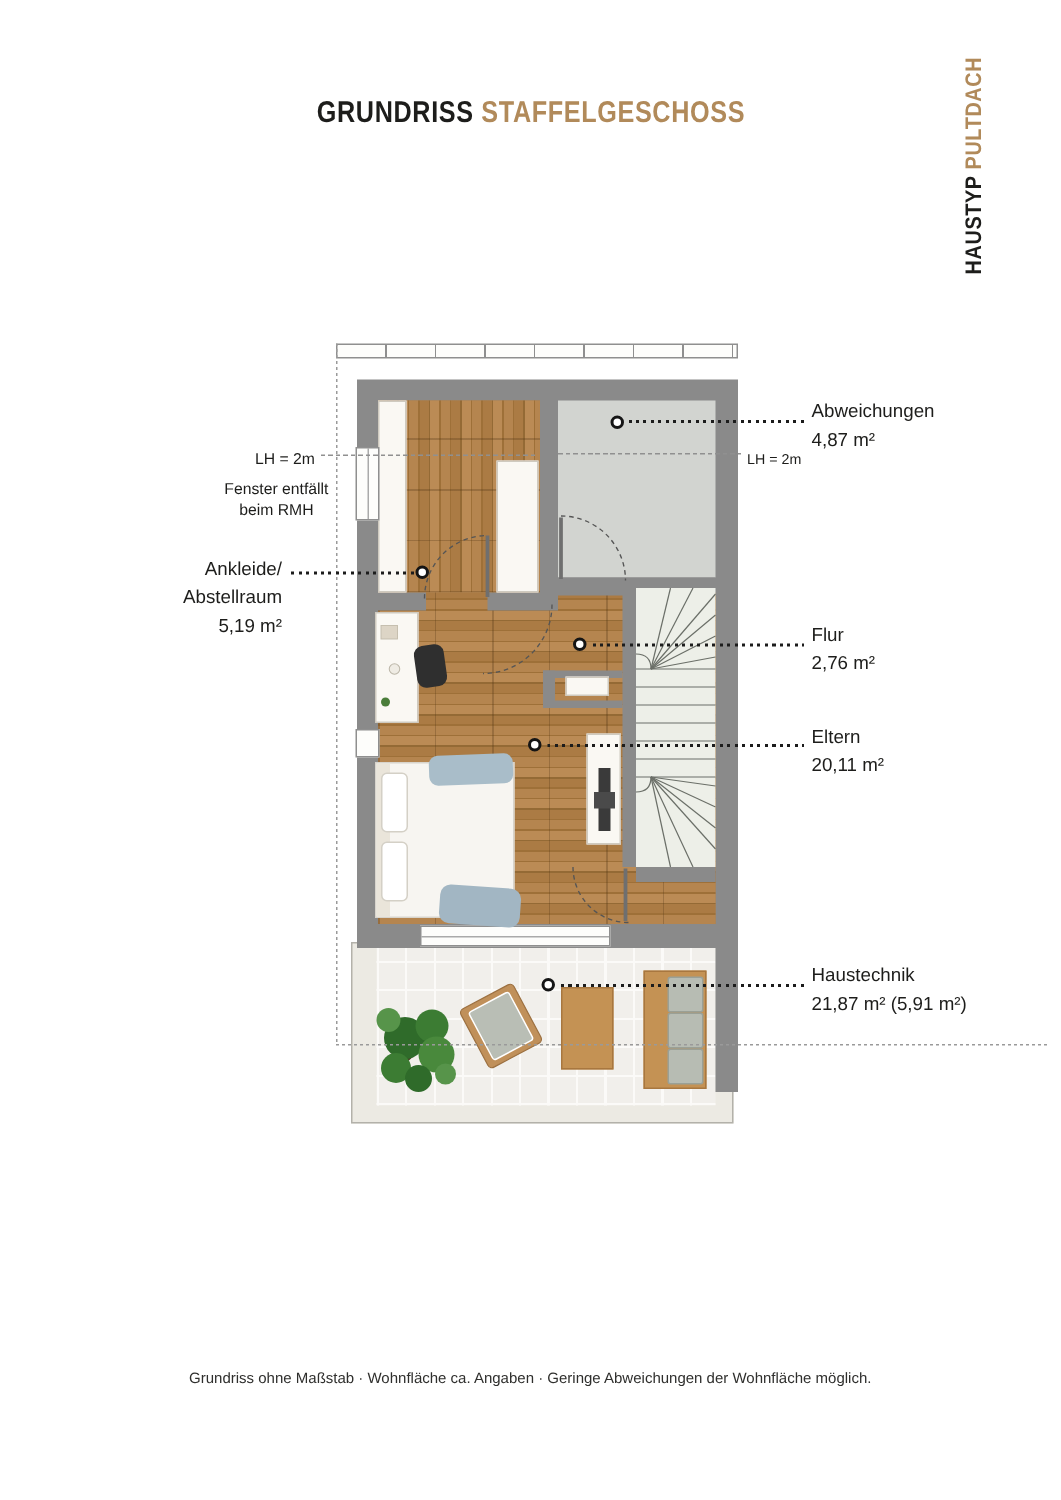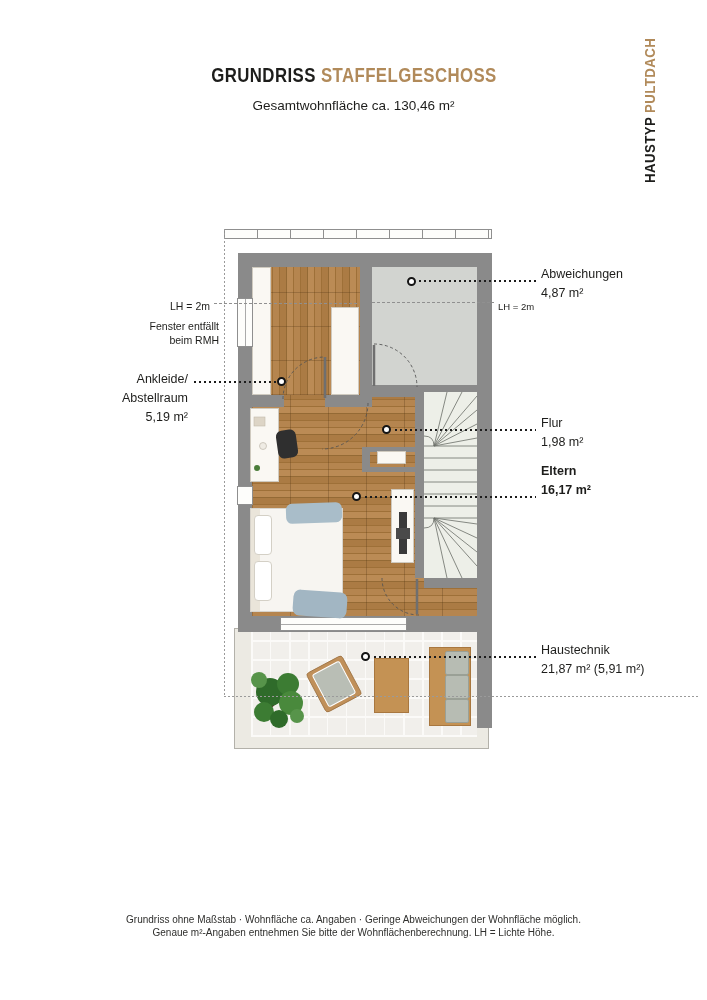--- a/index.html
+++ b/index.html
@@ -50,21 +50,20 @@
 
 <div id="page">
 
   <div class="title-wrap">
     <span class="title-inner">
       <span style="color:#1d1d1b;">GRUNDRISS</span>
       <span> </span>
       <span style="color:#b18a5a;">STAFFELGESCHOSS</span>
     </span>
   </div>
-  <div class="subtitle">Gesamtwohnfläche ca. 130,46 m²</div>
   <div class="side-label">
     <span style="color:#1d1d1b;">HAUSTYP</span>
     <span> </span>
     <span style="color:#b18a5a;">PULTDACH</span>
   </div>
 
   <div class="abs" style="left:224px;top:229px;width:268px;height:10px;background:#fdfdfb;border:1px solid #8f8f8f;box-sizing:border-box;
               background-image:repeating-linear-gradient(90deg,transparent 0 32px,#8f8f8f 32px 33px);"></div>
 
   <div class="abs" style="left:234px;top:628px;width:255px;height:121px;background:#eceae3;border:1px solid #b3b1aa;box-sizing:border-box;"></div>
@@ -192,38 +191,37 @@
   <div class="abs ring" style="left:382px;top:425px;"></div>
   <div class="abs ring" style="left:352px;top:492px;"></div>
   <div class="abs ring" style="left:361px;top:652px;"></div>
 
   <div class="lbl lbl-r" style="top:265px;">
     <div>Abweichungen</div>
       <div>4,87 m²</div>
   </div>
   <div class="lbl lbl-r" style="top:414px;">
     <div>Flur</div>
-      <div>1,98 m²</div>
-  </div>
-  <div class="lbl lbl-r" style="top:462px;font-weight:bold;">
+      <div>2,76 m²</div>
+  </div>
+  <div class="lbl lbl-r" style="top:482px;">
     <div>Eltern</div>
-      <div>16,17 m²</div>
+      <div>20,11 m²</div>
   </div>
   <div class="lbl lbl-r" style="top:641px;">
     <div>Haustechnik</div>
       <div>21,87 m² (5,91 m²)</div>
   </div>
   <div class="lbl lbl-l" style="right:519px;top:370px;">
     <div>Ankleide/</div>
       <div>Abstellraum</div>
       <div>5,19 m²</div>
   </div>
   <div class="lbl lbl-l lh-txt" style="right:497px;top:297px;">LH = 2m</div>
   <div class="lbl lh-txt-sm" style="left:498px;top:297px;">LH = 2m</div>
-  <div class="lbl lbl-l small-note" style="right:488px;top:319px;">
+  <div class="lbl lbl-l small-note" style="right:488px;top:319px;text-align:center;">
     <div>Fenster entfällt</div>
       <div>beim RMH</div>
   </div>
 
   <div class="footer" style="top:913px;">Grundriss ohne Maßstab · Wohnfläche ca. Angaben · Geringe Abweichungen der Wohnfläche möglich.</div>
-  <div class="footer" style="top:926px;">Genaue m²-Angaben entnehmen Sie bitte der Wohnflächenberechnung. LH = Lichte Höhe.</div>
 
 </div>
 
 </body></html>

